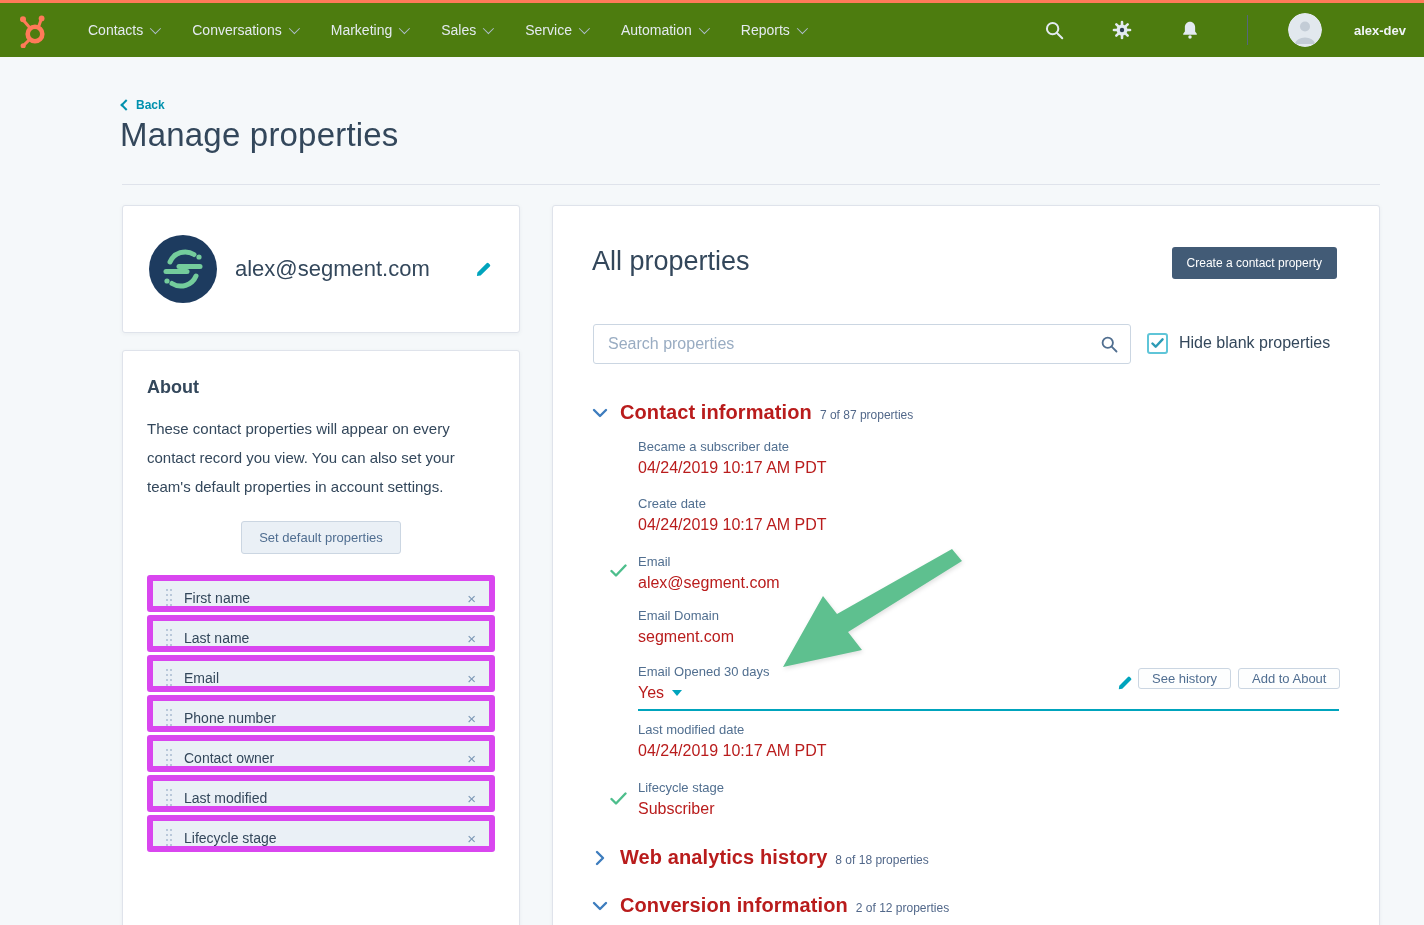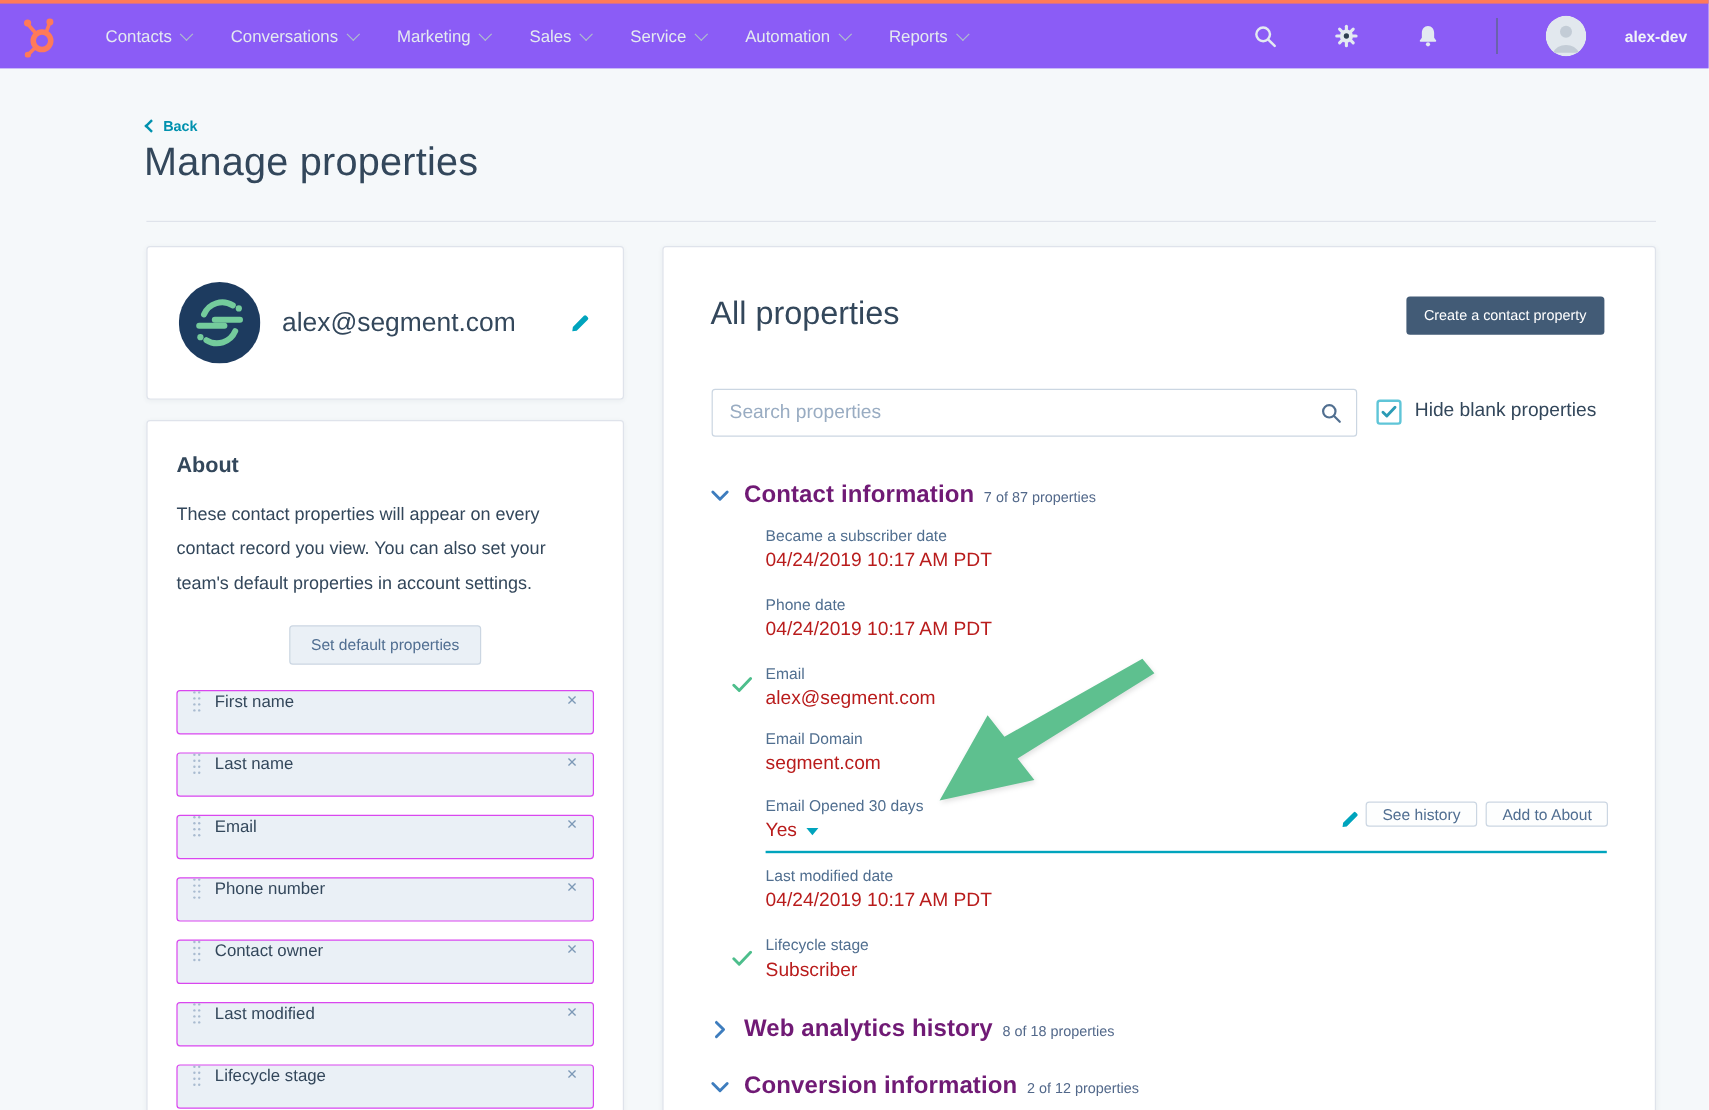--- a/index.html
+++ b/index.html
@@ -1,21 +1,21 @@
 <!DOCTYPE html>
 <html><head>
 <meta charset="utf-8">
 <style>
   html,body{margin:0;padding:0;}
   body{width:1424px;height:925px;overflow:hidden;background:#f5f8fa;
        font-family:"Liberation Sans",sans-serif;color:#33475b;position:relative;}
   .canvas{position:absolute;inset:0;width:1424px;height:925px;}
 
   
-  .topbar{position:absolute;top:0;left:0;width:100%;height:57px;background:#8b5cf6;
+  .topbar{position:absolute;top:0;left:0;width:100%;height:57px;background:#4d7c0f;
           border-top:3px solid #ff7a59;box-sizing:border-box;display:flex;align-items:center;}
   .logo{margin-left:16px;width:34px;height:36px;flex:0 0 auto;}
   .nav-items{display:flex;align-items:center;margin-left:38px;gap:34px;}
   .nav-item{display:flex;align-items:center;gap:7px;color:#e4eaf0;font-size:14px;cursor:pointer;white-space:nowrap;}
   .caret{width:7px;height:7px;border-right:1.6px solid #aebdcc;border-bottom:1.6px solid #aebdcc;
          transform:rotate(45deg) translateY(-2px);display:inline-block;}
   .nav-right{margin-left:auto;display:flex;align-items:center;margin-right:18px;gap:20px;}
   .nav-icon{width:22px;height:22px;margin-left:26px;cursor:pointer;display:flex;align-items:center;justify-content:center;}
   .nav-divider{width:1px;height:30px;background:#55677a;margin-left:26px;}
   .nav-avatar{width:34px;height:34px;border-radius:50%;overflow:hidden;margin-left:20px;cursor:pointer;flex:0 0 auto;}
@@ -36,22 +36,22 @@
   .profile-avatar{width:68px;height:68px;flex:0 0 auto;}
   .profile-email{font-size:22px;color:#33475b;margin-left:18px;flex:1;}
   .edit-pencil{width:18px;height:18px;cursor:pointer;flex:0 0 auto;}
 
   .about-card{left:122px;top:350px;width:398px;height:860px;padding:26px 24px;}
   .about-title{font-size:18px;font-weight:bold;color:#33475b;}
   .about-desc{font-size:15px;line-height:29px;color:#33475b;margin-top:16px;}
   .default-btn{display:block;margin:20px auto 0;background:#eaf0f6;border:1px solid #cbd6e2;border-radius:3px;
                color:#506e91;font-size:13px;padding:8px 17px;cursor:pointer;font-family:inherit;}
   .prop-list{margin-top:21px;}
-  .prop-item{height:37px;background:#eaf0f6;border:1px solid #d946ef;border-radius:3px;
-             display:flex;align-items:flex-start;padding:0 13px;margin-bottom:15px;box-sizing:border-box;cursor:grab;}
+  .prop-item{height:37px;background:#eaf0f6;border:6px solid #d946ef;border-radius:3px;
+             display:flex;align-items:flex-end;padding:0 13px;margin-bottom:3px;box-sizing:border-box;cursor:grab;}
   .drag-dots{width:6px;height:17px;position:relative;flex:0 0 auto;}
   .drag-dots::before{content:"";position:absolute;left:0;top:0;width:2px;height:2px;border-radius:50%;background:#a9bbd0;
     box-shadow:0 5px 0 #a9bbd0,0 10px 0 #a9bbd0,0 15px 0 #a9bbd0,
                4px 0 0 #a9bbd0,4px 5px 0 #a9bbd0,4px 10px 0 #a9bbd0,4px 15px 0 #a9bbd0;}
   .prop-label{font-size:14px;color:#33475b;margin-left:12px;flex:1;}
   .prop-close{color:#7c98b6;font-size:15px;cursor:pointer;line-height:1;}
 
   
   .main-card{left:552px;top:205px;width:828px;height:910px;}
   .main-title{position:absolute;left:39px;top:40px;font-size:27px;font-weight:300;color:#33475b;}
@@ -61,21 +61,21 @@
   .search-input{width:100%;height:100%;box-sizing:border-box;border:1px solid #cbd6e2;border-radius:3px;
                 padding:0 40px 0 14px;font-size:16px;color:#33475b;font-family:inherit;background:#fff;outline:none;}
   .search-input::placeholder{color:#99acc2;}
   .search-glyph{position:absolute;right:12px;top:10px;width:20px;height:20px;cursor:pointer;}
   .checkbox{position:absolute;left:594px;top:127px;width:21px;height:21px;border:2px solid #5fc5d8;border-radius:3px;
             background:#fff;box-sizing:border-box;cursor:pointer;display:flex;align-items:center;justify-content:center;}
   .checkbox-label{position:absolute;left:626px;top:128px;font-size:16px;color:#33475b;}
 
   .section-head{position:absolute;left:39px;display:flex;align-items:baseline;cursor:pointer;}
   .sec-chev{width:16px;height:12px;margin-right:12px;flex:0 0 auto;align-self:center;}
-  .sec-title{font-size:20px;font-weight:800;color:#701a75;letter-spacing:.1px;}
+  .sec-title{font-size:20px;font-weight:800;color:#b91c1c;letter-spacing:.1px;}
   .sec-count{font-size:12px;color:#52688a;margin-left:8px;}
 
   .prop-block{position:absolute;left:85px;}
   .pb-label{font-size:13px;color:#516f90;}
   .pb-value{font-size:16px;color:#b91c1c;margin-top:5px;}
   .green-check{position:absolute;left:57px;width:17px;height:13px;}
   .yes-row{display:flex;align-items:center;gap:8px;}
   .yes-caret{width:0;height:0;border-left:5px solid transparent;border-right:5px solid transparent;
              border-top:6px solid #00a4bd;display:inline-block;cursor:pointer;}
   .edit-underline{position:absolute;left:85px;top:503px;width:701px;border-top:2px solid #00a4bd;}
@@ -272,21 +272,21 @@
       <span class="sec-title">Contact information</span>
       <span class="sec-count">7 of 87 properties</span>
     </div>
 
     <div class="prop-block" style="top:233px;">
       <div class="pb-label">Became a subscriber date</div>
       <div class="pb-value">04/24/2019 10:17 AM PDT</div>
     </div>
 
     <div class="prop-block" style="top:290px;">
-      <div class="pb-label">Phone date</div>
+      <div class="pb-label">Create date</div>
       <div class="pb-value">04/24/2019 10:17 AM PDT</div>
     </div>
 
     <svg class="green-check" style="top:358px;" viewBox="0 0 17 13">
       <polyline points="1.5,7 6,11.5 15.5,1.5" fill="none" stroke="#4dbe8c" stroke-width="2.4" stroke-linecap="round" stroke-linejoin="round"></polyline>
     </svg>
     <div class="prop-block" style="top:348px;">
       <div class="pb-label">Email</div>
       <div class="pb-value">alex@segment.com</div>
     </div>

